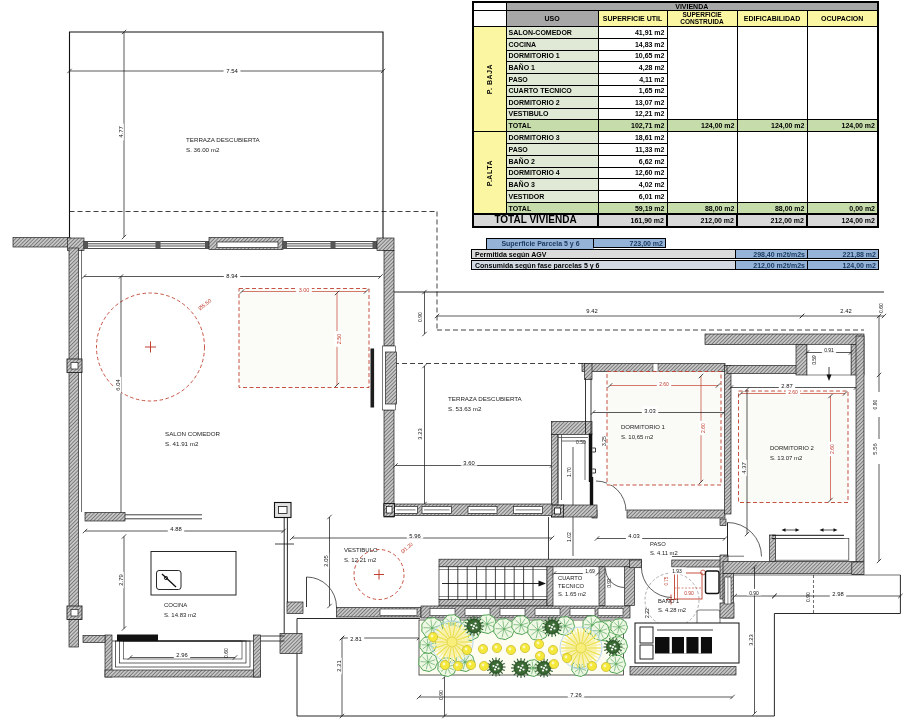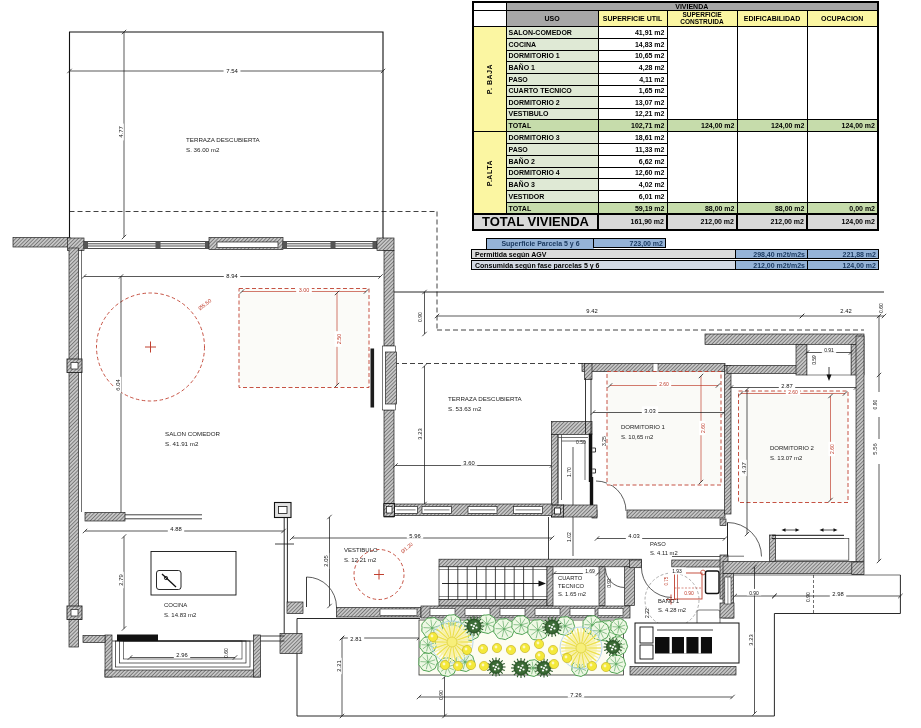--- a/index.html
+++ b/index.html
@@ -1033,21 +1033,21 @@
           <td class="wht r">6,01 m2</td>
         </tr>
 <tr style="height:11.8px">
           <td class="tot">TOTAL</td>
           <td class="tot r">59,19 m2</td>
           <td class="tot r">88,00 m2</td>
           <td class="tot r">88,00 m2</td>
           <td class="tot r">0,00 m2</td>
         </tr>
 <tr style="height:12.5px">
-          <td colspan="2" class="tv" style="border-width:2px;font-size:13px">TOTAL VIVIENDA</td>
+          <td colspan="2" class="tv" style="border-width:2px;font-size:10px">TOTAL VIVIENDA</td>
           <td class="tvr" style="border-width:2px">161,90 m2</td>
           <td class="tvr" style="border-width:2px">212,00 m2</td>
           <td class="tvr" style="border-width:2px">212,00 m2</td>
           <td class="tvr" style="border-width:2px">124,00 m2</td>
         </tr>
 </tbody>
     </table>
 
 <div class="abs" style="left:486px;top:237.5px;width:107px;height:10px;background:#95b3d7;border:1px solid #000;border-right:none;color:#17365d;text-align:center;line-height:10px">Superficie Parcela 5 y 6</div>
 <div class="abs" style="left:593px;top:237.5px;width:73px;height:10px;background:#95b3d7;border:1px solid #000;color:#17365d;text-align:right;line-height:10px;box-sizing:border-box;padding-right:2px">723,00 m2</div>

